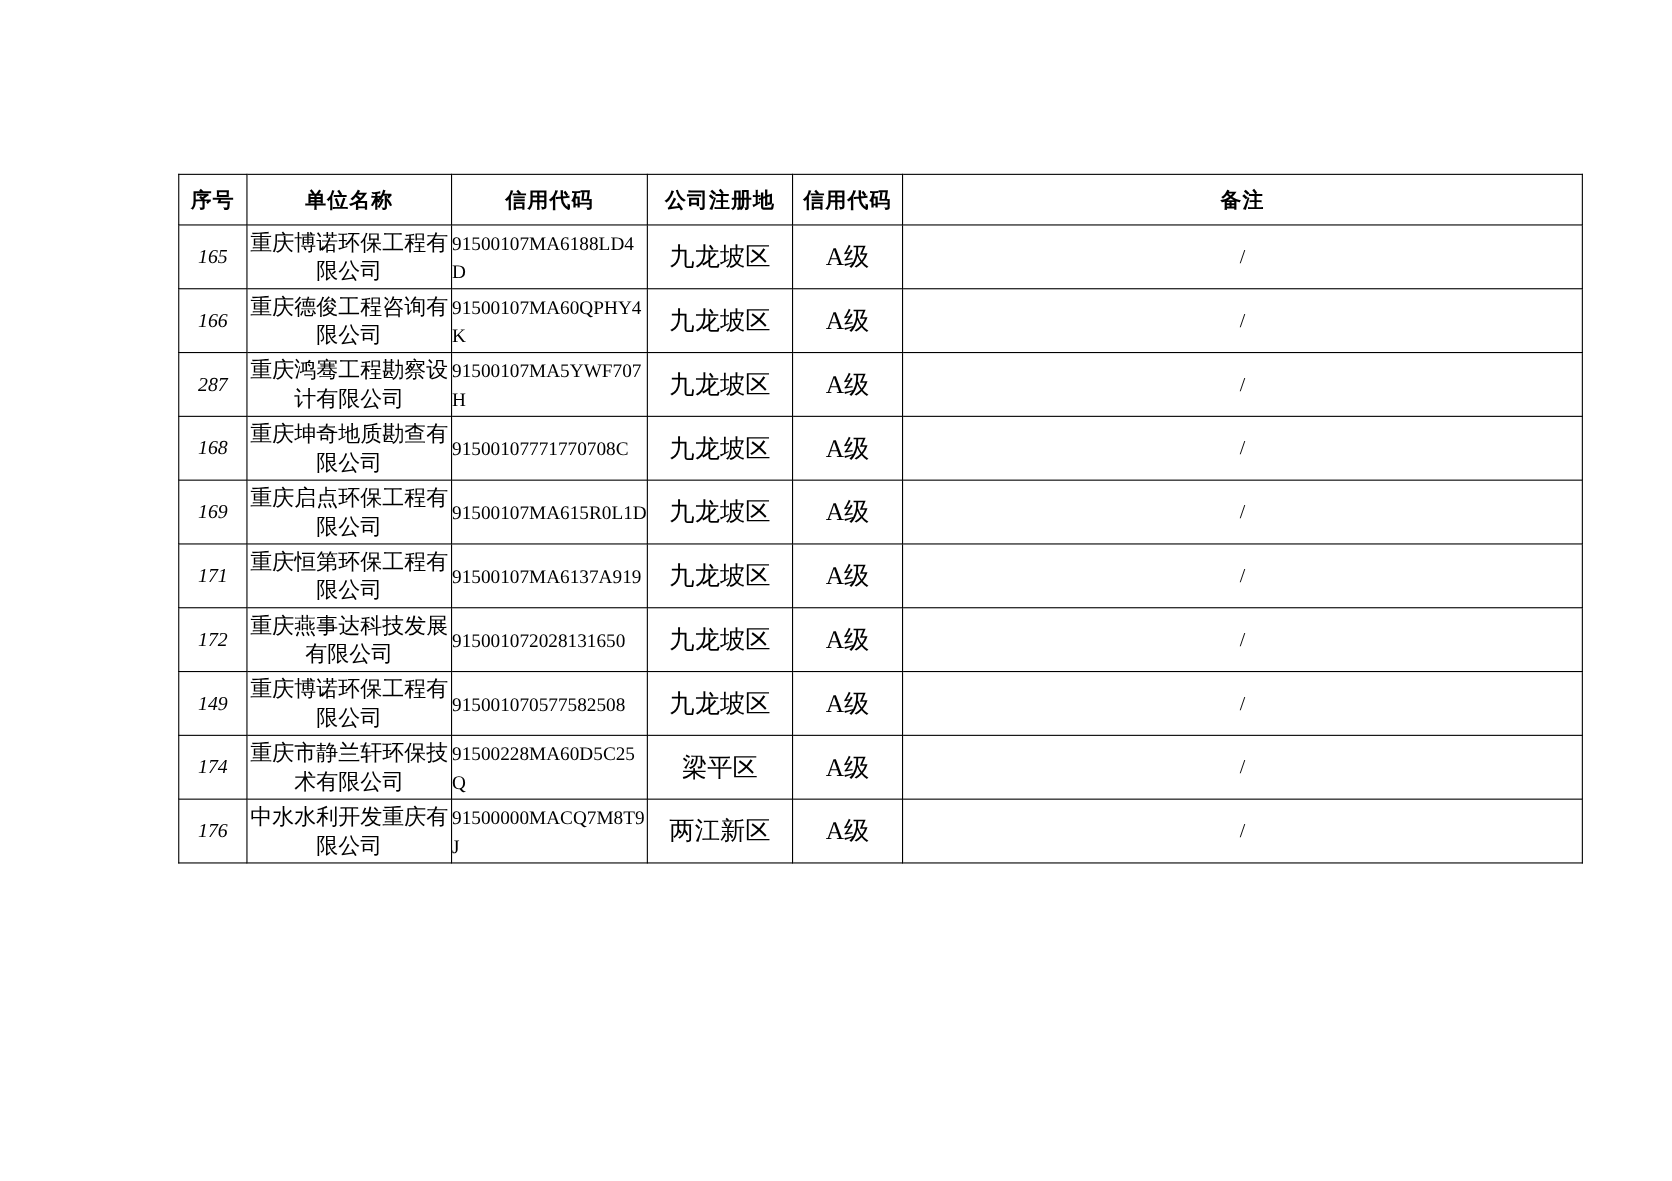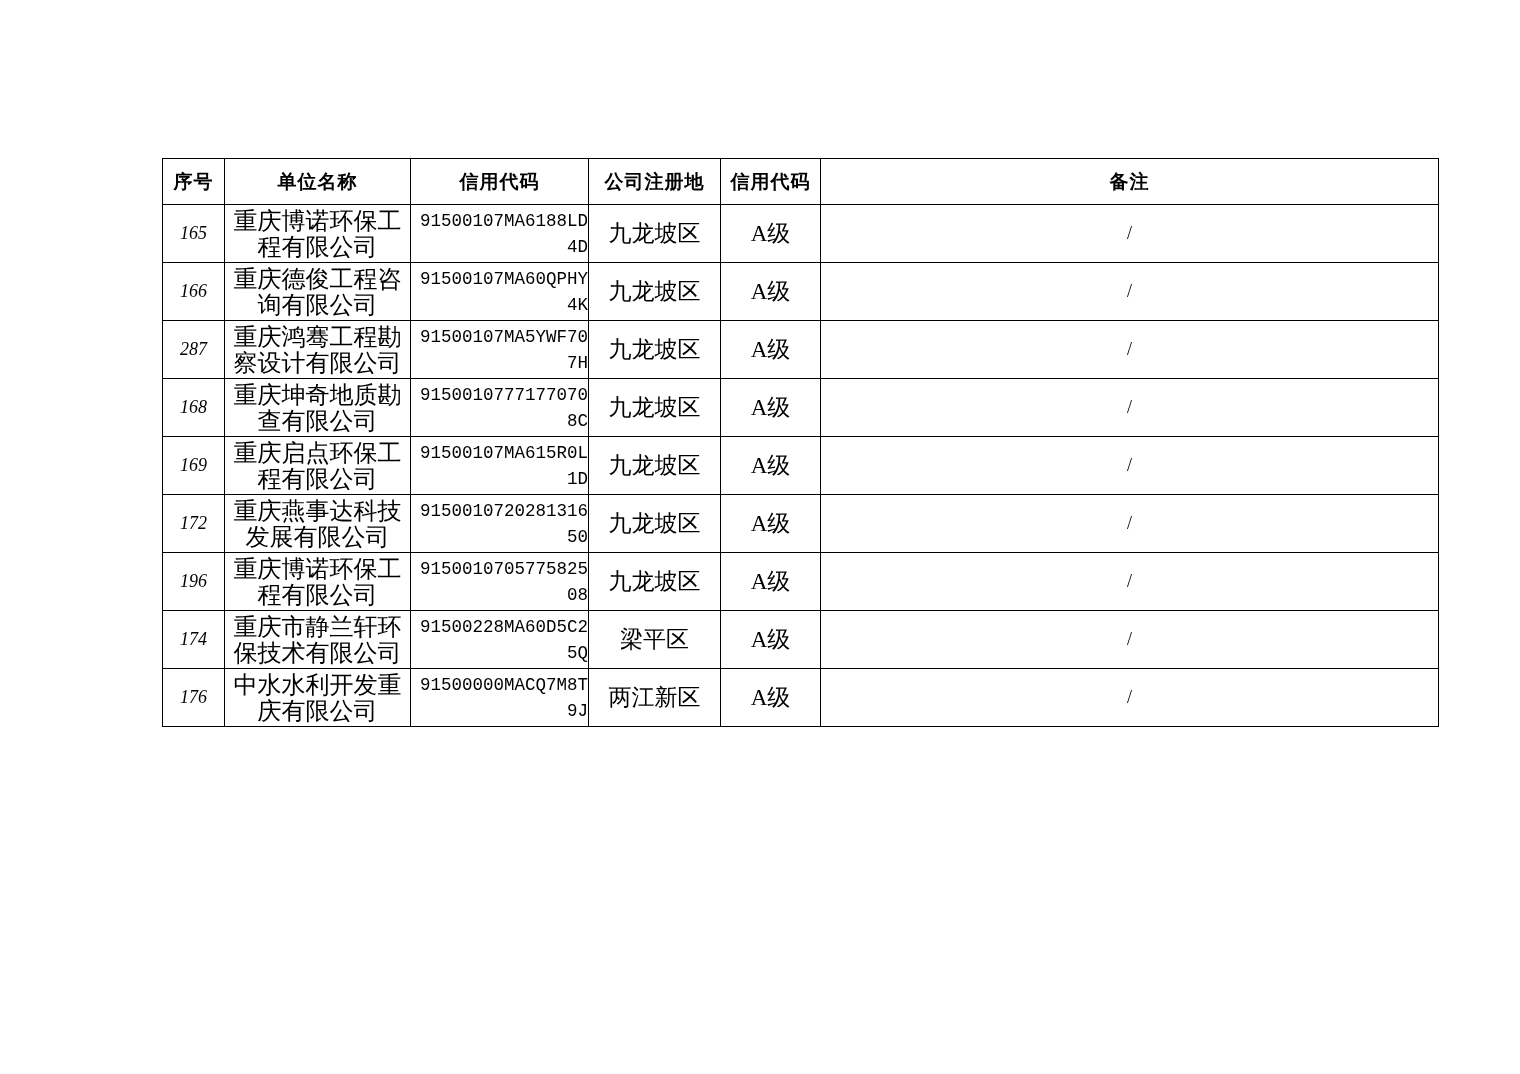--- a/index.html
+++ b/index.html
@@ -56,34 +56,33 @@
     letter-spacing: 1px;
     font-family: "Liberation Serif", "DejaVu Serif", serif;
   }
   tbody td {
     height: 57px;
     font-size: 18px;
     line-height: 25px;
   }
   td.cell-name {
     padding: 2px 6px;
-    font-size: 24px;
+    font-size: 20px;
     line-height: 26px;
   }
   td.cell-code {
     padding: 2px 8px;
     font-size: 17.5px;
     line-height: 26px;
     word-break: break-all;
     text-align: left;
   }
   td.cell-code .codetext {
     display: block;
-    text-align: right;
-    font-family: Liberation Mono, monospace;
+    text-align: left;
   }
   td.cell-idx {
     font-size: 18px;
     font-style: italic;
   }
   td.cell-reg, td.cell-level {
     font-size: 23px;
   }
   td.cell-note {
     font-size: 18px;
@@ -158,31 +157,41 @@
           <td class="cell-idx">169</td>
           <td class="cell-name">重庆启点环保工程有限公司</td>
           <td class="cell-code">
               <span class="codetext">91500107MA615R0L1D</span>
             </td>
           <td class="cell-reg">九龙坡区</td>
           <td class="cell-level">A级</td>
           <td class="cell-note">/</td>
         </tr>
         <tr>
+          <td class="cell-idx">171</td>
+          <td class="cell-name">重庆恒第环保工程有限公司</td>
+          <td class="cell-code">
+              <span class="codetext">91500107MA6137A919</span>
+            </td>
+          <td class="cell-reg">九龙坡区</td>
+          <td class="cell-level">A级</td>
+          <td class="cell-note">/</td>
+        </tr>
+        <tr>
           <td class="cell-idx">172</td>
           <td class="cell-name">重庆燕事达科技发展有限公司</td>
           <td class="cell-code">
               <span class="codetext">915001072028131650</span>
             </td>
           <td class="cell-reg">九龙坡区</td>
           <td class="cell-level">A级</td>
           <td class="cell-note">/</td>
         </tr>
         <tr>
-          <td class="cell-idx">196</td>
+          <td class="cell-idx">149</td>
           <td class="cell-name">重庆博诺环保工程有限公司</td>
           <td class="cell-code">
               <span class="codetext">915001070577582508</span>
             </td>
           <td class="cell-reg">九龙坡区</td>
           <td class="cell-level">A级</td>
           <td class="cell-note">/</td>
         </tr>
         <tr>
           <td class="cell-idx">174</td>

